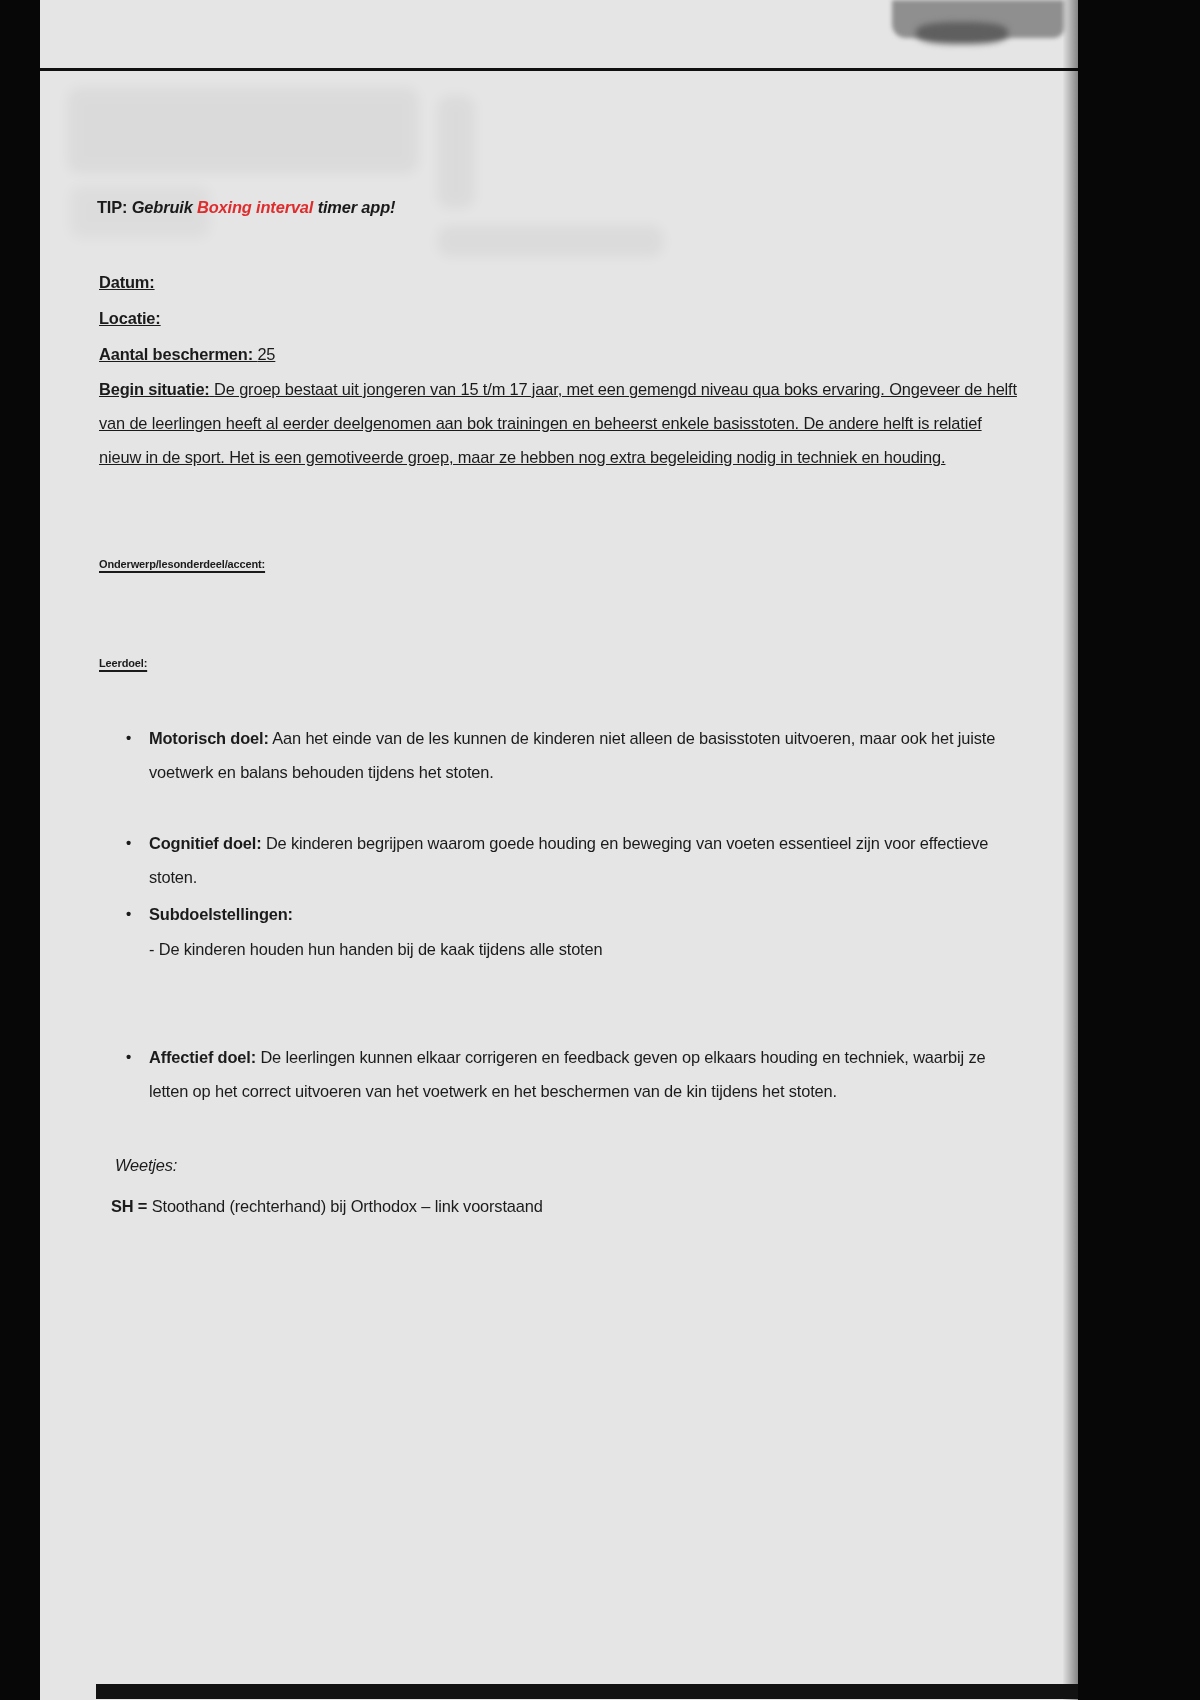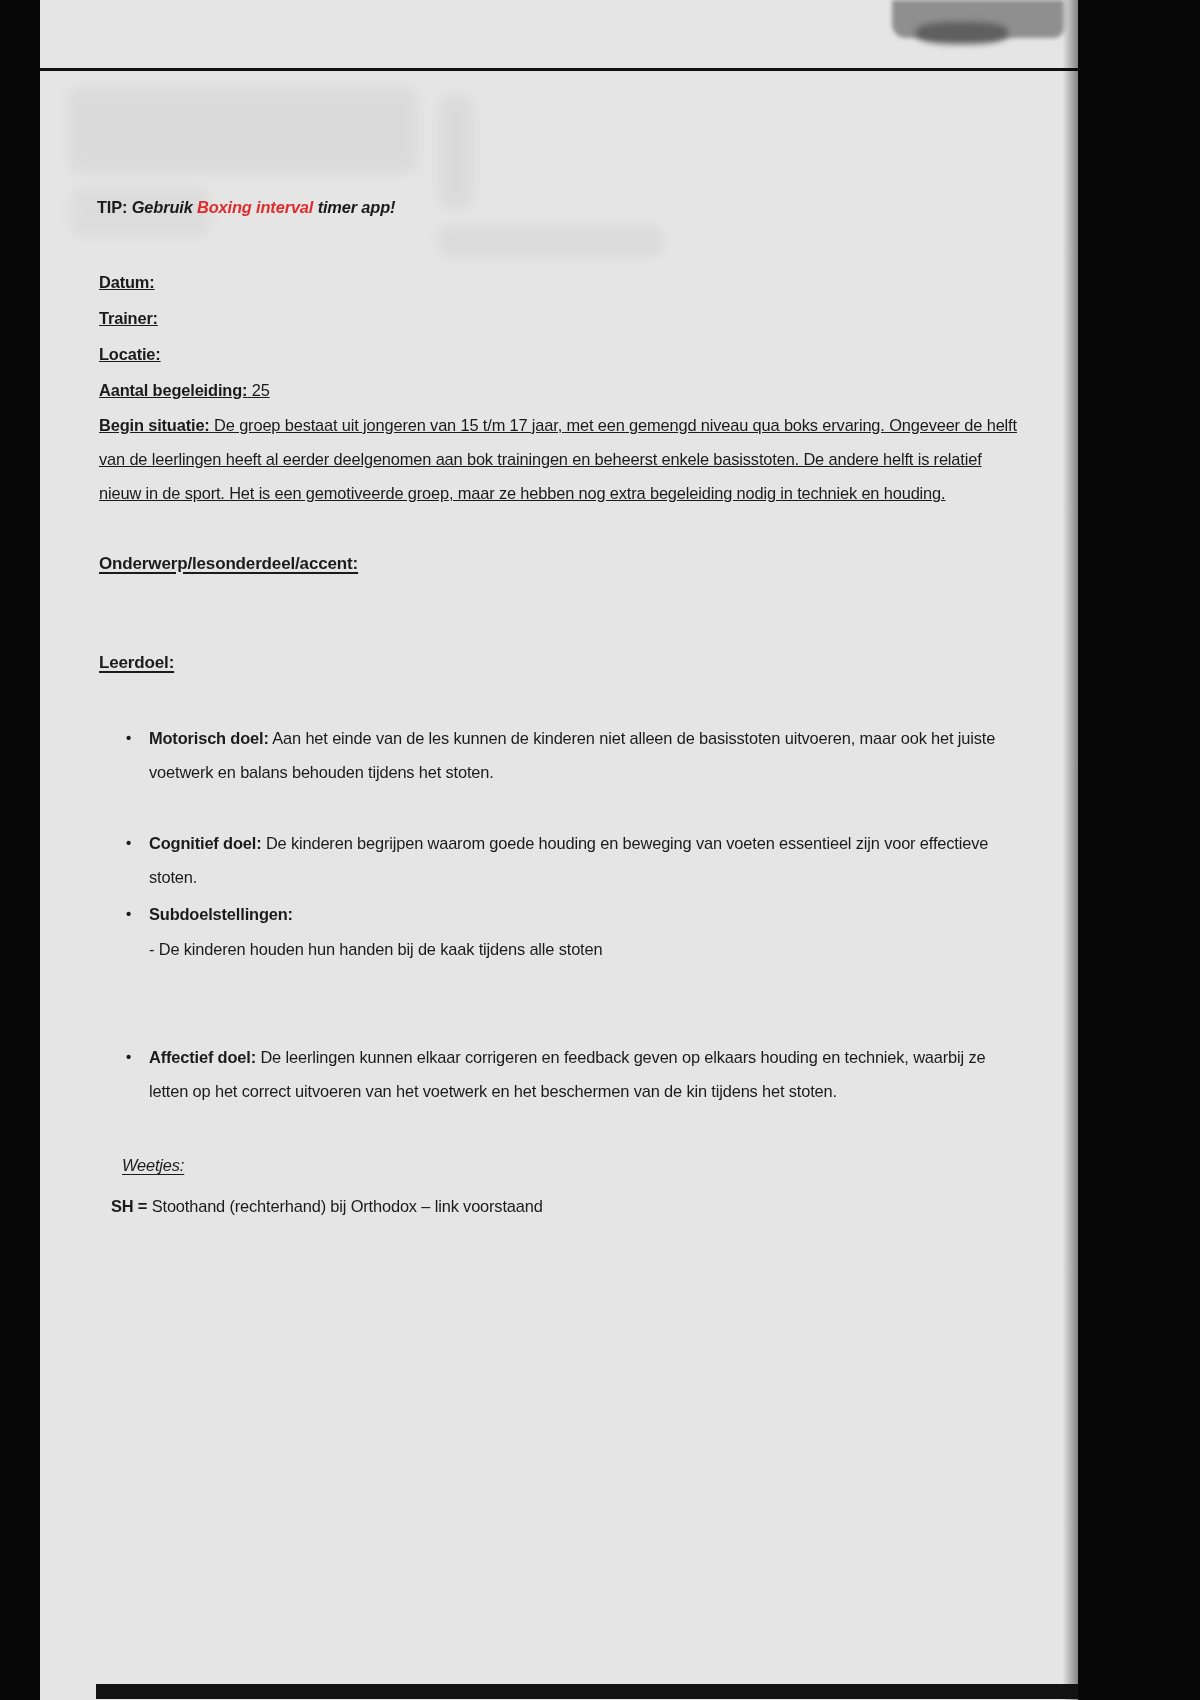--- a/index.html
+++ b/index.html
@@ -51,42 +51,42 @@
 
   .tip { top:190px; left:0; font-weight:bold; }
   .tip i { font-style:italic; }
 
   .meta { top:264px; left:2px; width:918px;text-decoration:underline; }
   .meta .meta-line { line-height:36px; }
   .meta .meta-para { line-height:34px; }
 
   .sec-onderwerp { top:546px; left:2px; width:918px; }
   .h2 {
-    font-weight:bold; font-size:17px;
+    font-weight:bold; font-size:11px;
     text-decoration:underline; text-decoration-thickness:2px; text-underline-offset:3px;
     line-height:36px;
   }
   .sec-onderwerp .body { line-height:34px; }
 
   .leerdoel-heading { top:645px; left:2px; }
 
   .bullet { left:29px; width:892px; padding-left:23px; }
   .bullet::before {
     content:"\2022"; position:absolute; left:0; top:0;
     font-weight:bold; font-size:15px; line-height:34px;
   }
   .bullet-1 { top:721px; }
   .bullet-2 { top:826px; }
   .bullet-3 { top:897px; }
   .bullet-4 { top:1040px; }
   .subitems p { line-height:36px; }
 
   .weetjes-heading {
-    top:1148px; left:25px; font-style:italic;
-    text-decoration:underline; text-underline-offset:3px; line-height:34px;
+    top:1148px; left:18px; font-style:italic;
+    text-underline-offset:3px; line-height:34px;
   }
   .weetjes-group p { line-height:37px; }
   .weetjes-g1 { top:1188px; left:14px; width:900px; }
   .weetjes-g2 { top:1295px; left:14px; width:900px; }
 </style>
 </head>
 <body>
 
 <div class="canvas">
   <div class="page">
@@ -99,23 +99,22 @@
     <div class="ghost ghost-4"></div>
 
     <div class="top-rule"></div>
 
     <div class="content">
 
       <p class="tip"><b>TIP:</b> <i><span>Gebruik</span> <span class="red">Boxing interval</span> <span>timer app!</span></i></p>
 
       <div class="meta">
         <p class="meta-line"><b>Datum:</b> <span></span></p>
-        <p class="meta-line"><b>Trainer:</b> <span></span></p>
         <p class="meta-line"><b>Locatie:</b> <span></span></p>
-        <p class="meta-line"><b>Aantal begeleiding:</b> <span>25</span></p>
+        <p class="meta-line"><b>Aantal beschermen:</b> <span>25</span></p>
         <p class="meta-para"><b>Begin situatie:</b> <span>De groep bestaat uit jongeren van 15 t/m 17 jaar, met een gemengd niveau qua boks ervaring. Ongeveer de helft van de leerlingen heeft al eerder deelgenomen aan bok trainingen en beheerst enkele basisstoten. De andere helft is relatief nieuw in de sport. Het is een gemotiveerde groep, maar ze hebben nog extra begeleiding nodig in techniek en houding.</span></p>
       </div>
 
       <div class="sec-onderwerp">
         <p class="h2">Onderwerp/lesonderdeel/accent:</p>
       </div>
 
       <p class="h2 leerdoel-heading">Leerdoel:</p>
 
       <div class="bullet bullet-1">

